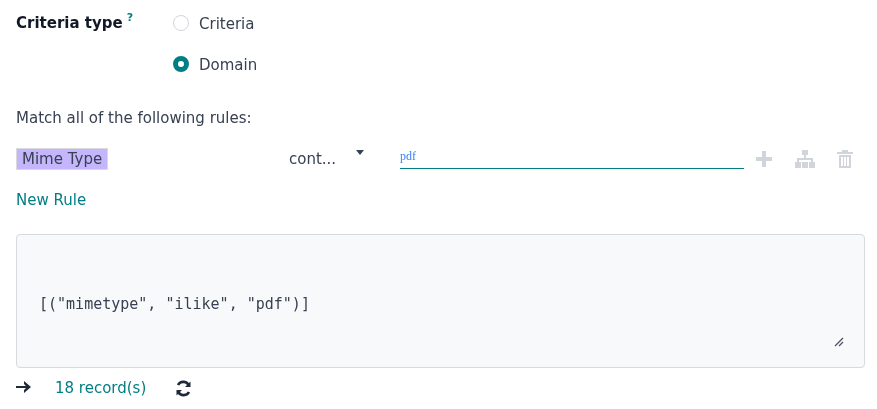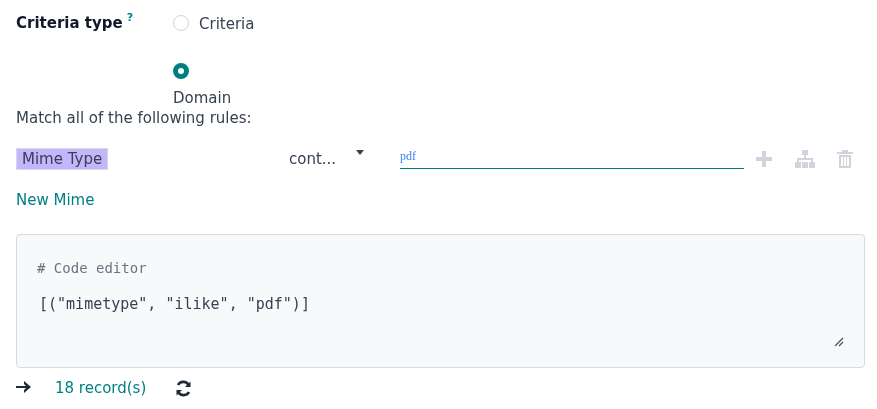--- a/index.html
+++ b/index.html
@@ -48,21 +48,21 @@
 
 <div class="abs label-bold" style="left:16px; top:14px;">
   <span>Criteria type</span><span class="help">?</span>
 </div>
 
 <div class="abs radio-row" style="left:173px; top:15px;">
   <span class="radio"></span>
   <span class="radio-text">Criteria</span>
 </div>
 
-<div class="abs radio-row" style="left:173px; top:63px;flex-direction:column;">
+<div class="abs radio-row" style="left:173px; top:56px;">
   <span class="radio checked"></span>
   <span class="radio-text">Domain</span>
 </div>
 
 <div class="abs" style="left:16px; top:109px; font-size:15px; color:#374151;">Match all of the following rules:</div>
 
 <div class="abs field-tag" style="left:16px; top:148px;">Mime Type</div>
 
 <div class="abs select-op" style="left:289px; top:150px;">
   <span>cont...</span>
@@ -90,24 +90,23 @@
   </svg>
 </div>
 <div class="abs icon-btn" style="left:837px; top:150px; width:16px; height:18px;">
   <svg width="16" height="18" viewBox="0 0 16 18">
     <rect x="5" y="0" width="6" height="2" fill="#d1d5db"></rect>
     <rect x="0" y="2" width="16" height="2" fill="#d1d5db"></rect>
     <path d="M2 5 H14 V18 H2 Z M4 7 V16 H6 V7 Z M7 7 V16 H9 V7 Z M10 7 V16 H12 V7 Z" fill="#d1d5db" fill-rule="evenodd"></path>
   </svg>
 </div>
 
-<div class="abs link" style="left:16px; top:191px; font-size:15px;">New Mime</div>
+<div class="abs link" style="left:16px; top:191px; font-size:15px;">New Rule</div>
 
 <div class="abs code-box" style="left:16px; top:234px; width:849px; height:134px;">
-  <div class="abs mono comment" style="left:20px; top:25px;"># Code editor</div>
   <div class="abs mono code" style="left:22px; top:60px;">[("mimetype", "ilike", "pdf")]</div>
   <svg class="abs" style="right:20px; bottom:20px;" width="10" height="10" viewBox="0 0 10 10">
     <line x1="1" y1="9" x2="9" y2="1" stroke="#4b5563" stroke-width="1.2"></line>
     <line x1="5" y1="9" x2="9" y2="5" stroke="#4b5563" stroke-width="1.2"></line>
   </svg>
 </div>
 
 <div class="abs" style="left:16px; top:380px; width:18px; height:16px;">
   <svg width="16" height="14" viewBox="0 0 16 14">
       <path d="M0 6 H11 V8 H0 Z M8 1 L15 7 L8 13 L8 10 L11 7 L8 4 Z" fill="#1f2937"></path>

